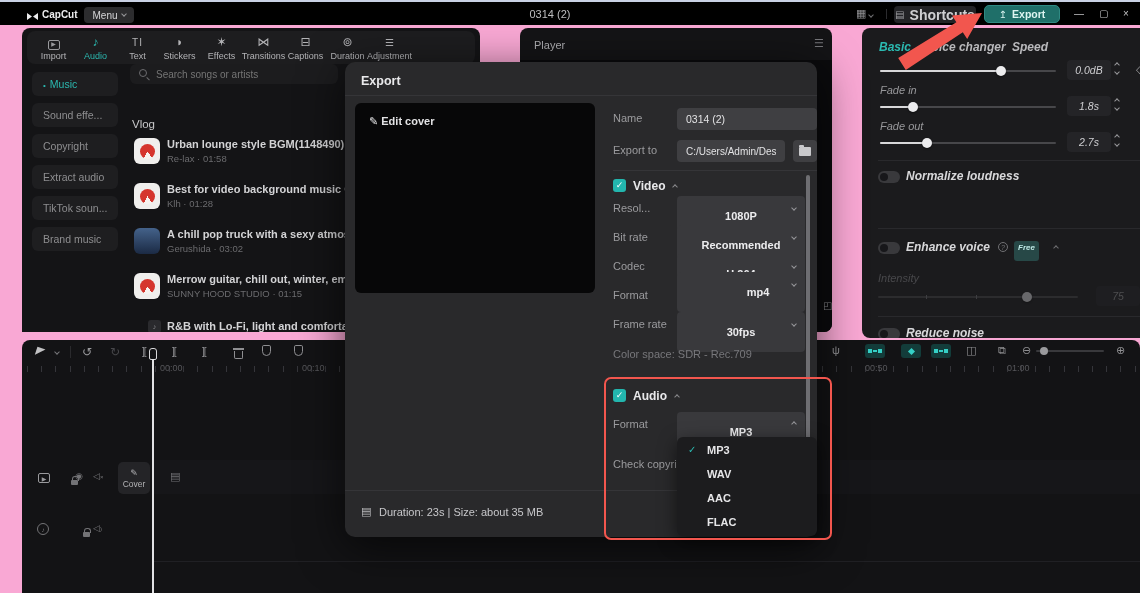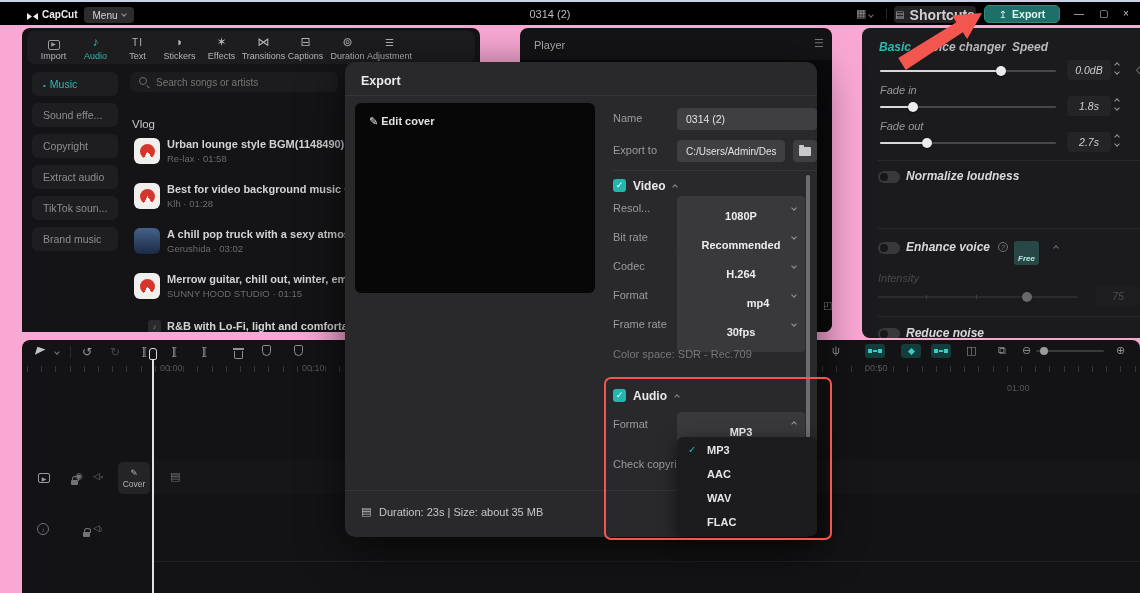--- a/index.html
+++ b/index.html
@@ -64,21 +64,21 @@
   .folder{position:relative;width:12px;height:9px;background:#c9c9cc;border-radius:1px;}
   .folder::before{content:"";position:absolute;top:-2px;left:0;width:5px;height:2px;background:#c9c9cc;border-radius:1px 1px 0 0;}
   .trash{position:relative;width:9px;height:8px;border:1.2px solid #8f8f92;border-top:none;border-radius:0 0 2px 2px;display:inline-block;margin-top:3px;}
   .trash::before{content:"";position:absolute;top:-3px;left:-2.5px;width:11px;height:1.5px;background:#8f8f92;}
   .shield{display:inline-block;width:9px;height:11px;border:1.3px solid #8f8f92;border-radius:2px 2px 5px 5px;}
   .tbadge{position:absolute;width:20px;height:14px;background:#133c3a;border-radius:3px;display:flex;align-items:center;justify-content:center;gap:1px;}
   .tbadge i{display:block;width:4px;height:4px;background:#35d0c6;}
   .tbadge i.bar{width:4px;height:1.5px;}
   .tbadge i.diam{transform:rotate(45deg);width:5px;height:5px;}
   .minibox{display:inline-flex;width:12px;height:10px;border:1.1px solid #9a9a9d;border-radius:2px;align-items:center;justify-content:center;font-size:6px;color:#9a9a9d;}
-  .free-badge{position:absolute;height:20px;padding:12px 4px;background:#274847;border-radius:3px;font-size:8px;line-height:12px;color:#bfe9e6;font-weight:bold;}
+  .free-badge{position:absolute;height:20px;padding:1px 4px;background:#274847;border-radius:3px;font-size:8px;line-height:12px;color:#bfe9e6;font-weight:bold;}
   .qmark{position:absolute;width:10px;height:10px;border:1px solid #707073;border-radius:50%;font-size:7px;color:#707073;text-align:center;line-height:10px;}
   .wbtn{color:#c2c2c4;font-size:10px;}
   .clip-wave{position:absolute;left:2px;right:2px;bottom:3px;height:18px;
      background:repeating-linear-gradient(90deg,rgba(130,200,240,.55) 0 1px,rgba(30,90,140,0) 1px 3px),
                 linear-gradient(180deg,rgba(70,150,210,0),rgba(80,160,220,.35));}
   .clip-peaks{position:absolute;left:4px;right:20px;bottom:20px;height:2px;
      background:repeating-linear-gradient(90deg,rgba(230,175,95,.85) 0 2px,transparent 2px 23px);}
 </style>
 </head>
 <body>
@@ -155,21 +155,21 @@
         </div>
     </div>
 
     <div class="sbitem active" style="top:44px;"><span style="font-size:8px;margin-right:4px;">•</span><span>Music</span></div>
     <div class="sbitem" style="top:75px;"><span>Sound effe...</span></div>
     <div class="sbitem" style="top:106px;"><span>Copyright</span></div>
     <div class="sbitem" style="top:137px;"><span>Extract audio</span></div>
     <div class="sbitem" style="top:168px;"><span>TikTok soun...</span></div>
     <div class="sbitem" style="top:199px;"><span>Brand music</span></div>
 
-    <div class="abs" style="left:108px;top:44px;width:208px;height:20px;background:#1c1c1e;border-radius:6px;">
+    <div class="abs" style="left:108px;top:36px;width:208px;height:20px;background:#1c1c1e;border-radius:6px;">
       <span class="mag" style="left:9px;top:5px;"></span>
       <input class="abs" style="left: 24px; top: 0px; width: 178px; height: 20px; background: transparent; border: none; outline: none; color: rgb(154, 154, 156); font-size: 10px;" placeholder="Search songs or artists">
     </div>
 
     <div class="abs" style="left:110px;top:90px;font-size:11.5px;color:#c9c9cb;">Vlog</div>
 
     <div class="mrow" style="top:110px;">
       <div class="mthumb">
           <div class="mlogo"></div>
         </div>
@@ -314,21 +314,21 @@
     <div class="abs" style="left:1014px;top:10px;width:68px;height:2px;background:#39393c;border-radius:1px;">
       <div style="position:absolute;left:4px;top:-3px;width:8px;height:8px;border-radius:50%;background:#9a9a9d;"></div>
     </div>
     <span class="abs" style="left:1094px;top:4px;font-size:11px;color:#8f8f92;">⊕</span>
 
     
     <div class="abs" style="left:0;top:26px;width:1118px;height:6px;background:repeating-linear-gradient(90deg,#35353a 0 1px,transparent 1px 14.2px);background-position-x:5px;"></div>
     <span class="abs" style="left:138px;top:23px;font-size:9px;color:#56565a;">00:00</span>
     <span class="abs" style="left:280px;top:23px;font-size:9px;color:#56565a;">00:10</span>
     <span class="abs" style="left:843px;top:23px;font-size:9px;color:#56565a;">00:50</span>
-    <span class="abs" style="left:985px;top:23px;font-size:9px;color:#56565a;margin-top:20px;">01:00</span>
+    <span class="abs" style="left:985px;top:23px;font-size:9px;color:#56565a;">01:00</span>
 
     
     <span class="abs minibox" style="left:16px;top:133px;">▶</span>
     <span class="abs lock" style="left:36px;top:131px;"></span>
     <span class="abs" style="left:53px;top:131px;font-size:9px;color:#737376;">◉</span>
     <span class="abs" style="left:71px;top:131px;font-size:9px;color:#737376;">◁<span style="font-size:6px;">×</span></span>
 
     <span class="abs" style="left:15px;top:183px;width:12px;height:12px;border:1.1px solid #737376;border-radius:50%;font-size:6.5px;color:#737376;text-align:center;line-height:11px;">♪</span>
     <span class="abs lock" style="left:36px;top:183px;"></span>
     <span class="abs" style="left:71px;top:183px;font-size:9px;color:#737376;">◁<span style="font-size:6px;">)</span></span>
@@ -382,21 +382,21 @@
     <div class="dd" style="top:163px;">
         <span class="val">Recommended</span>
         <i class="chev down sm"></i>
       </div>
     <span class="dlg-lbl" style="top:198px;">Codec</span>
     <div class="dd" style="top:192px;">
         <span class="val">H.264</span>
         <i class="chev down sm"></i>
       </div>
     <span class="dlg-lbl" style="top:227px;">Format</span>
-    <div class="dd" style="top:221px;padding-left:34px;">
+    <div class="dd" style="top:210px;padding-left:34px;">
         <span class="val">mp4</span>
         <i class="chev down sm"></i>
       </div>
     <span class="dlg-lbl" style="top:256px;">Frame rate</span>
     <div class="dd" style="top:250px;">
         <span class="val">30fps</span>
         <i class="chev down sm"></i>
       </div>
 
     <span class="abs" style="left:268px;top:286px;font-size:11px;color:#77777b;">Color space: SDR - Rec.709</span>
@@ -415,22 +415,22 @@
 
     <div class="abs" style="left:0;top:428px;width:472px;height:1px;background:#353538;"></div>
     <span class="abs" style="left:16px;top:443px;font-size:11px;color:#b9b9bc;">▤</span>
     <span class="abs" style="left:34px;top:444px;font-size:11px;color:#c7c7ca;">Duration: 23s | Size: about 35 MB</span>
     <div class="abs" style="left:448px;top:441px;width:24px;height:22px;background:#8a8a8e;border-radius:4px;"></div>
 
     <div class="abs" style="left:461px;top:113px;width:4px;height:290px;background:#6e6e72;border-radius:2px;"></div>
 
     <div class="abs" style="left:332px;top:375px;width:140px;height:99px;background:#1c1c1e;border-radius:6px;box-shadow:0 5px 18px rgba(0,0,0,.55);padding-top:1px;z-index:5;">
       <div class="menu-item"><span class="ck">✓</span><span>MP3</span></div>
+      <div class="menu-item"><span>WAV</span></div>
       <div class="menu-item"><span>AAC</span></div>
-      <div class="menu-item"><span>WAV</span></div>
       <div class="menu-item"><span>FLAC</span></div>
     </div>
   </div>
 
   <div class="abs" style="left:604px;top:377px;width:228px;height:163px;border:2.5px solid #f2564e;border-radius:7px;z-index:60;pointer-events:none;"></div>
   <svg class="abs" style="left:0;top:0;z-index:70;pointer-events:none;" width="1140" height="593">
     <polygon points="898.2,58.1 905.8,69.9 962.8,32.3 967.2,39.1 982,13 952.0,15.5 956.4,22.3" fill="#f2564e"></polygon>
   </svg>
 
 </div>

